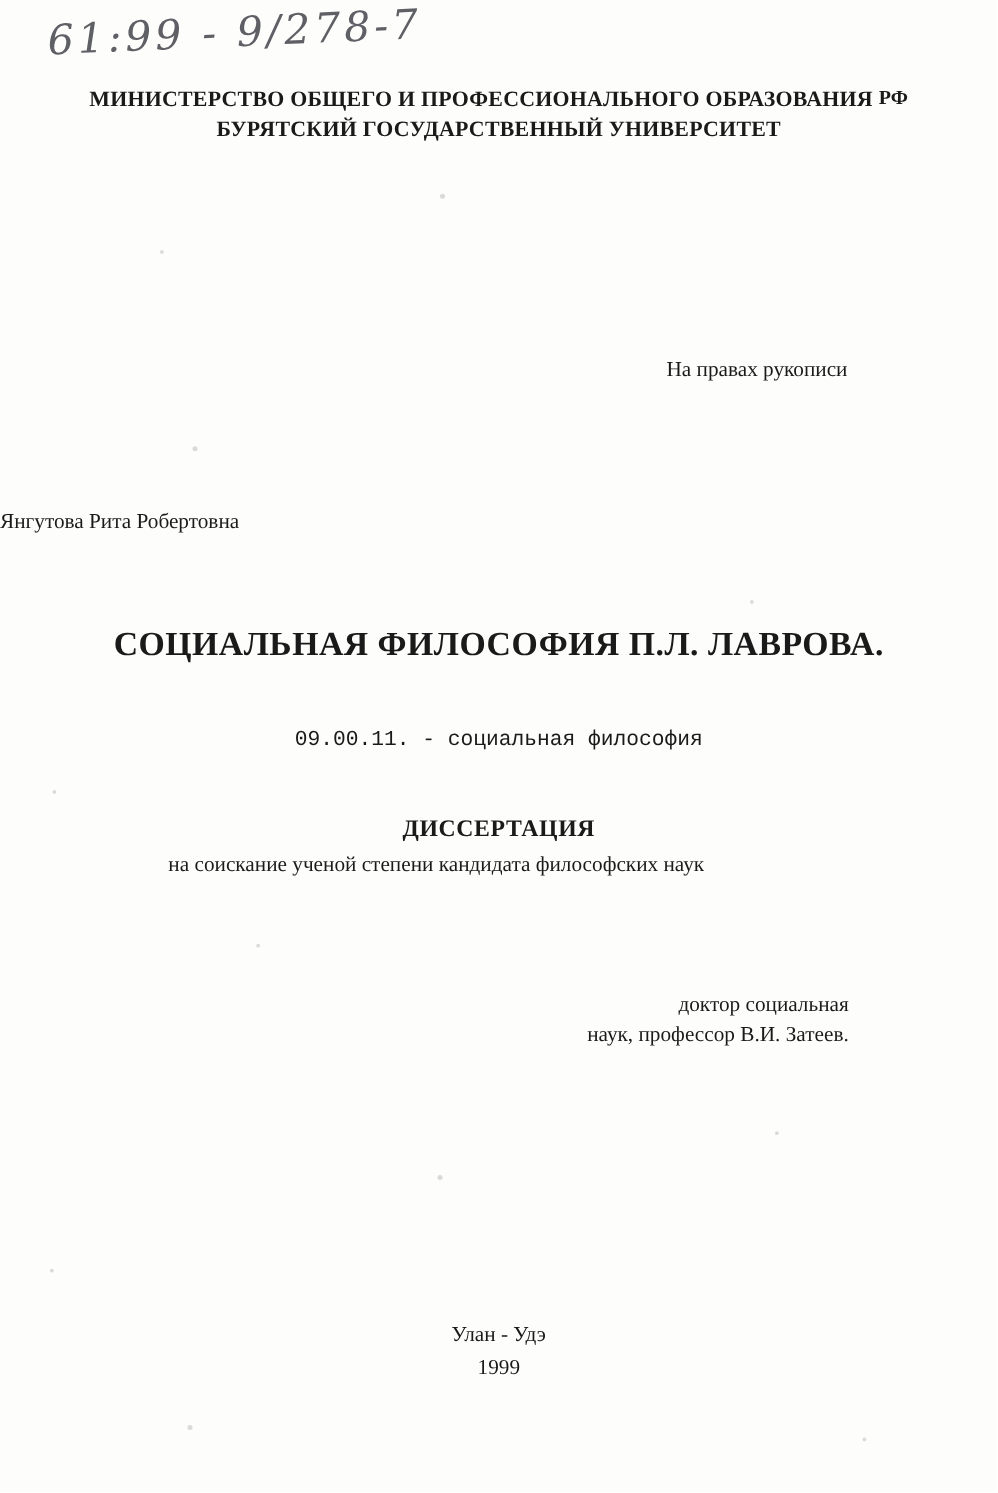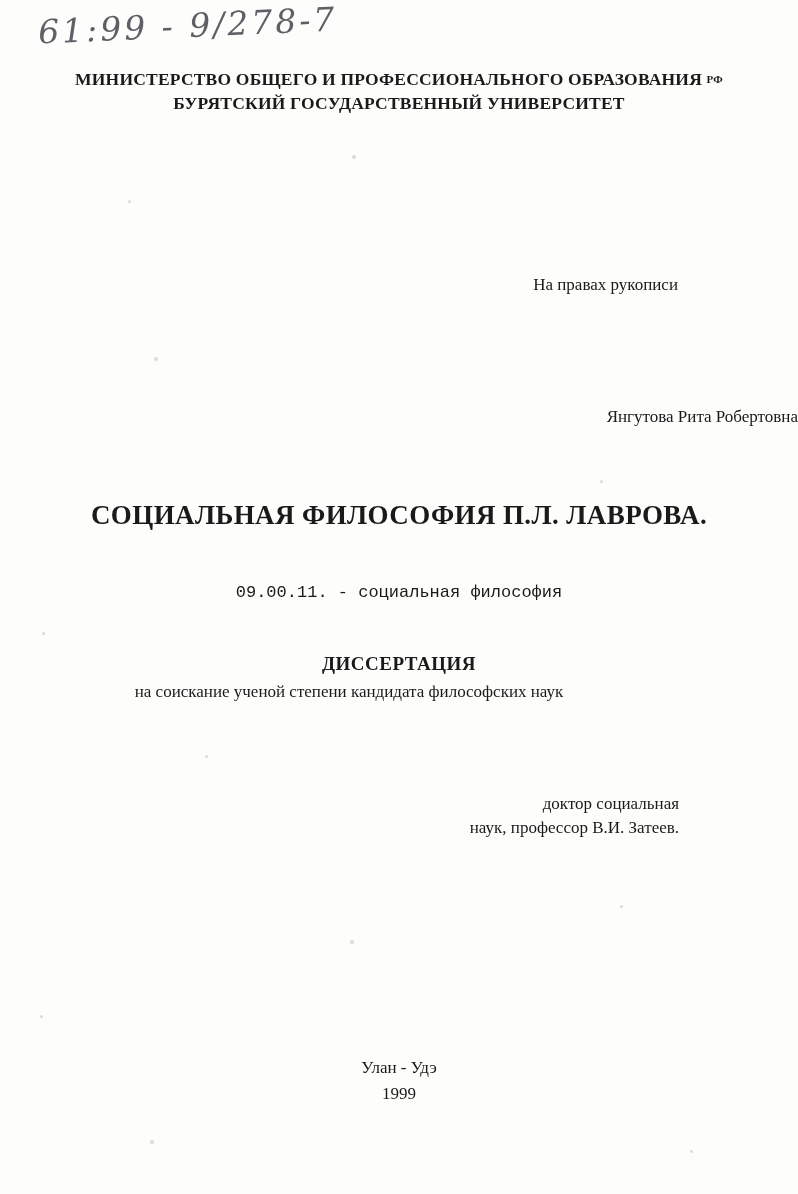--- a/index.html
+++ b/index.html
@@ -48,35 +48,35 @@
     width: 798px;
     text-align: center;
     font-weight: bold;
     font-size: 17.5px;
     letter-spacing: .2px;
     line-height: 1.35;
   }
   .ministry .line1 { display: block; }
   .ministry .line2 { display: block; }
   .ministry .rf {
-    font-size: 11px;
+    font-size: 16px;
     vertical-align: 2px;
   }
   .manuscript {
     position: absolute;
-    top: 275px;
+    top: 286px;
     right: 120px;
     font-size: 17px;
   }
   .author {
     position: absolute;
     top: 407px;
     left: 0;
     width: 798px;
-    text-align: right;
+    text-align: left;
     font-size: 17px;
   }
   .title {
     position: absolute;
     top: 500px;
     left: 0;
     width: 798px;
     text-align: center;
     font-size: 27px;
     font-weight: bold;

